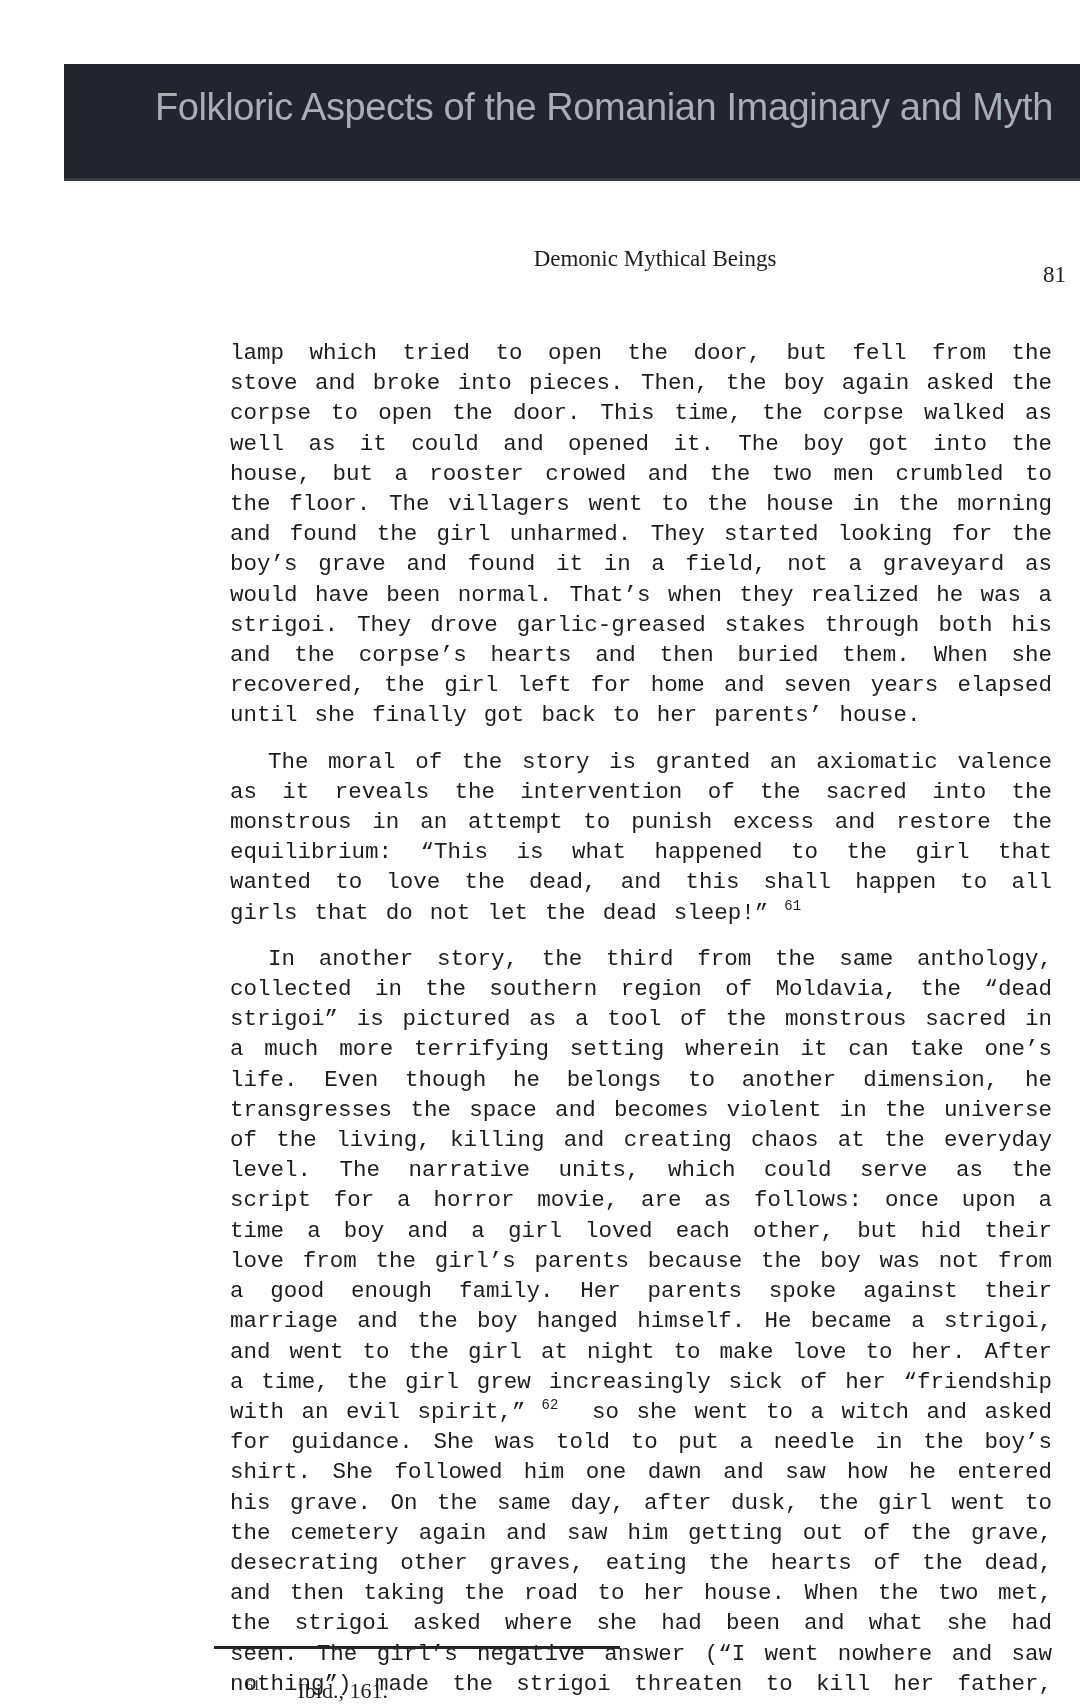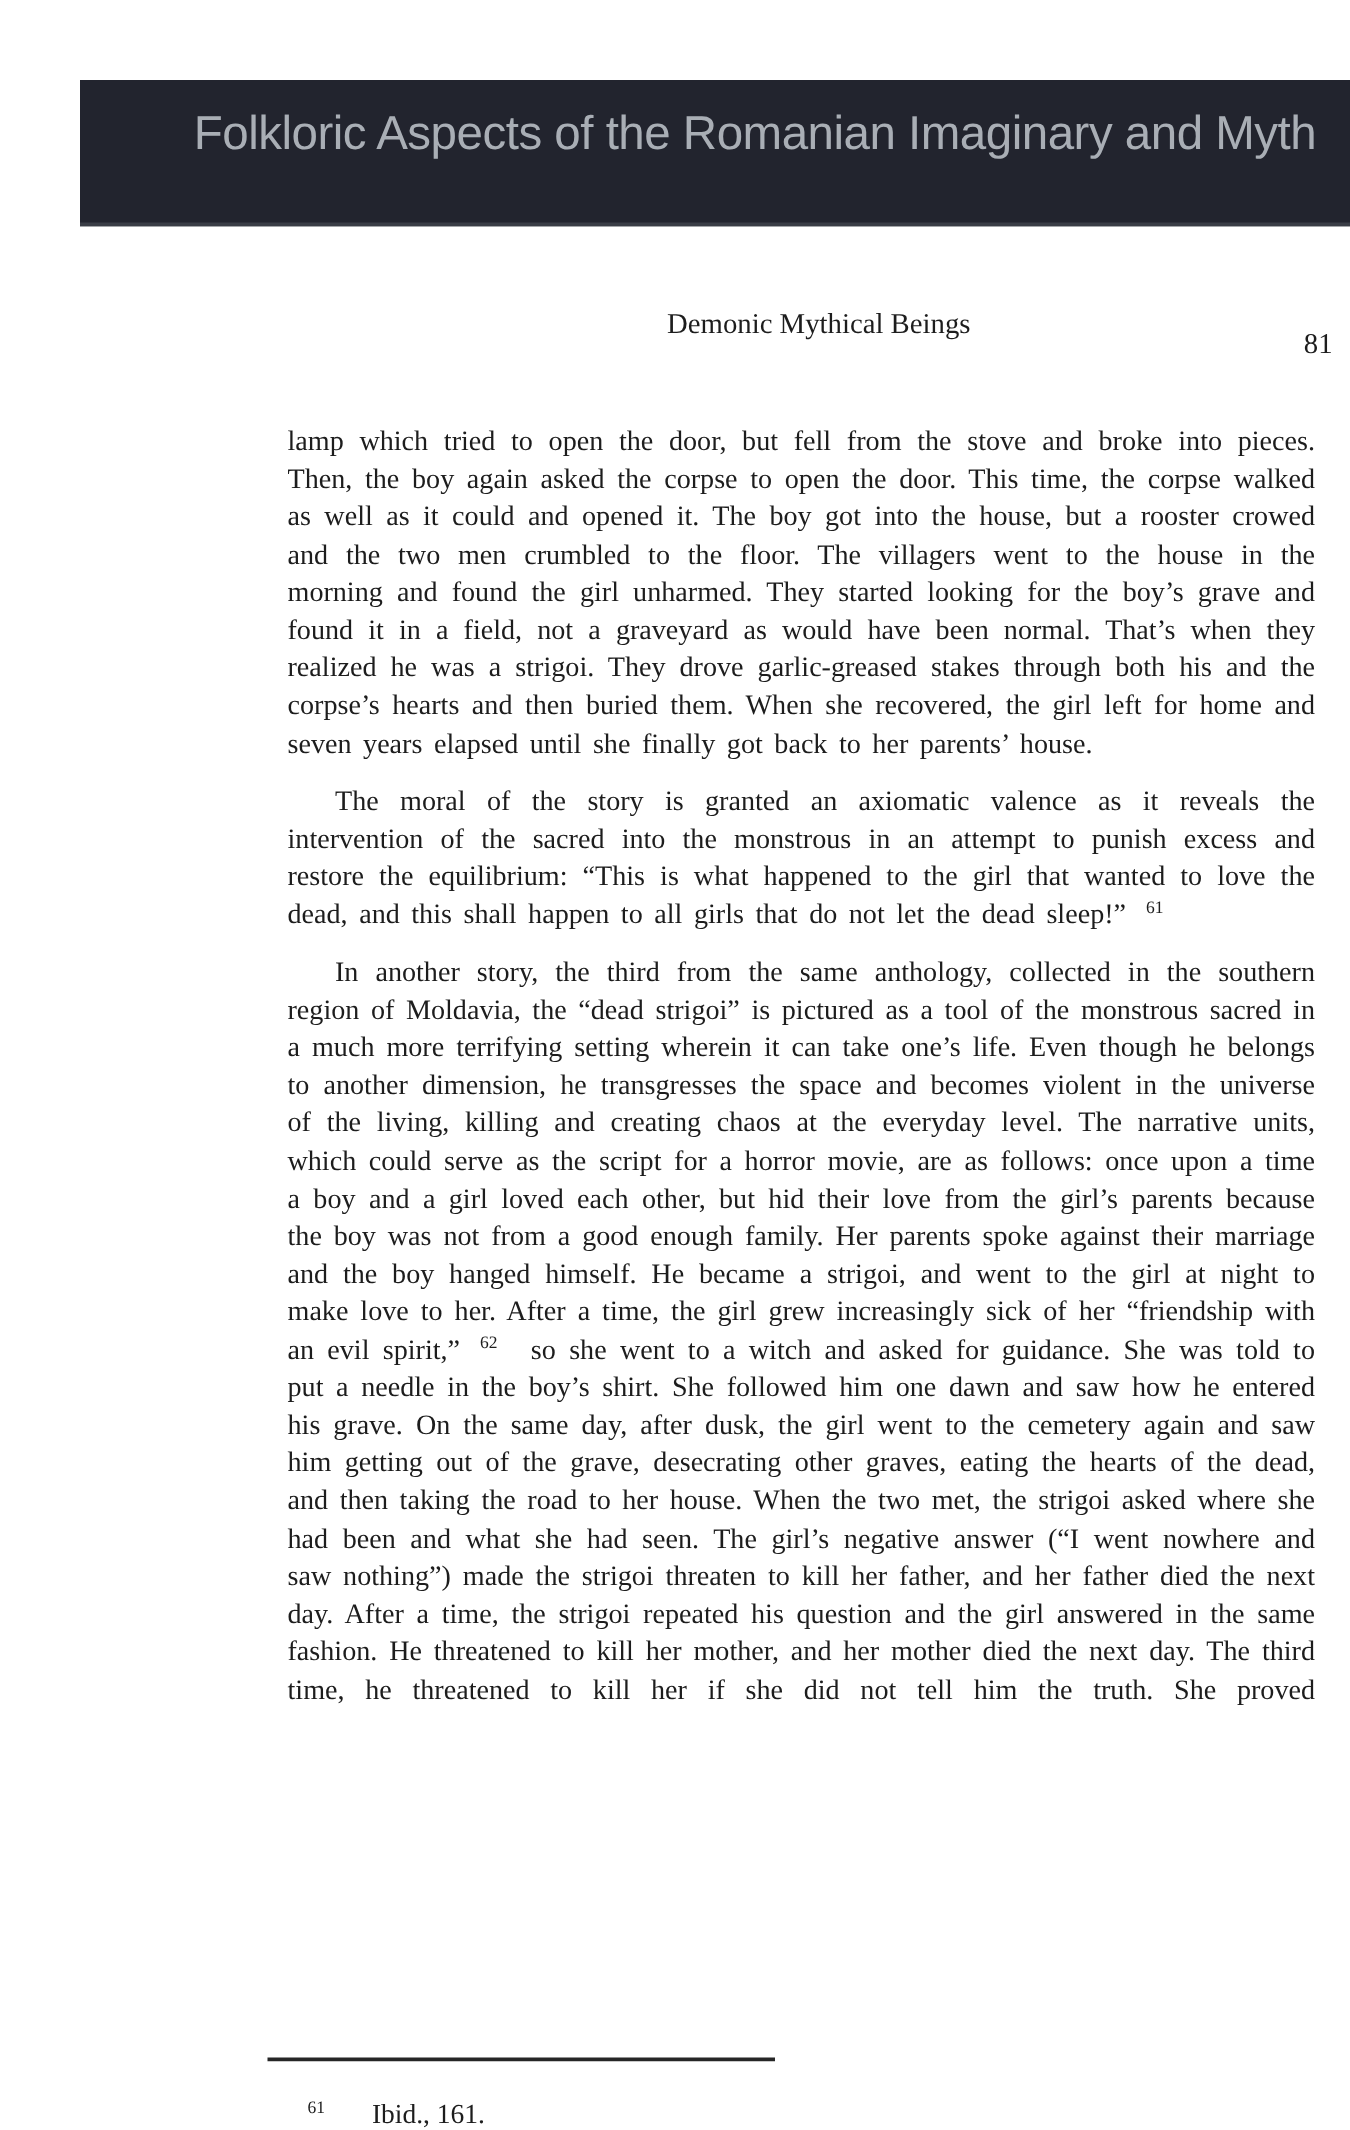--- a/index.html
+++ b/index.html
@@ -30,21 +30,21 @@
   
   .page{position:absolute;top:120px;left:0;width:1080px;height:1584px;background:var(--page-bg);
         font-family:"Liberation Serif","DejaVu Serif",serif;color:var(--text);}
 
   .running-head{position:absolute;top:44px;left:148px;width:854px;text-align:center;
     font-size:23px;line-height:30px;}
   .rh-num{position:absolute;right:0;top:0;font-size:23px;text-align:center;}
 
   .body-text{position:absolute;top:122px;left:134px;width:854px;
     font-size:22.5px;line-height:30.2px;text-align:justify;word-spacing:0.16em;}
-  .para{text-align:justify;}
+  .para{text-align:justify;font-family:Liberation Mono, monospace;}
   .para.indent{text-indent:38px;}
   .para.runon{text-align-last:justify;}
   .fnref{font-size:14px;line-height:0;vertical-align:super;letter-spacing:0;}
 
   .fn-rule{position:absolute;top:1446px;left:134px;width:406px;height:0;
     border-top:3px solid #262626;}
   .footnotes{position:absolute;top:1460px;left:134px;width:854px;
     font-size:22px;line-height:30px;}
   .footnote{white-space:nowrap;}
   .footnote sup{font-size:14px;line-height:0;vertical-align:super;}

